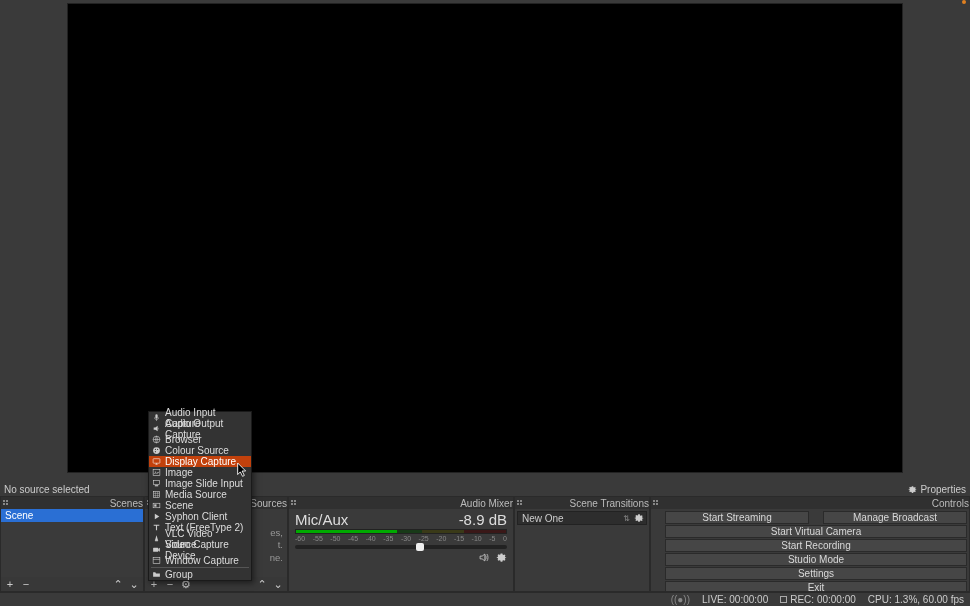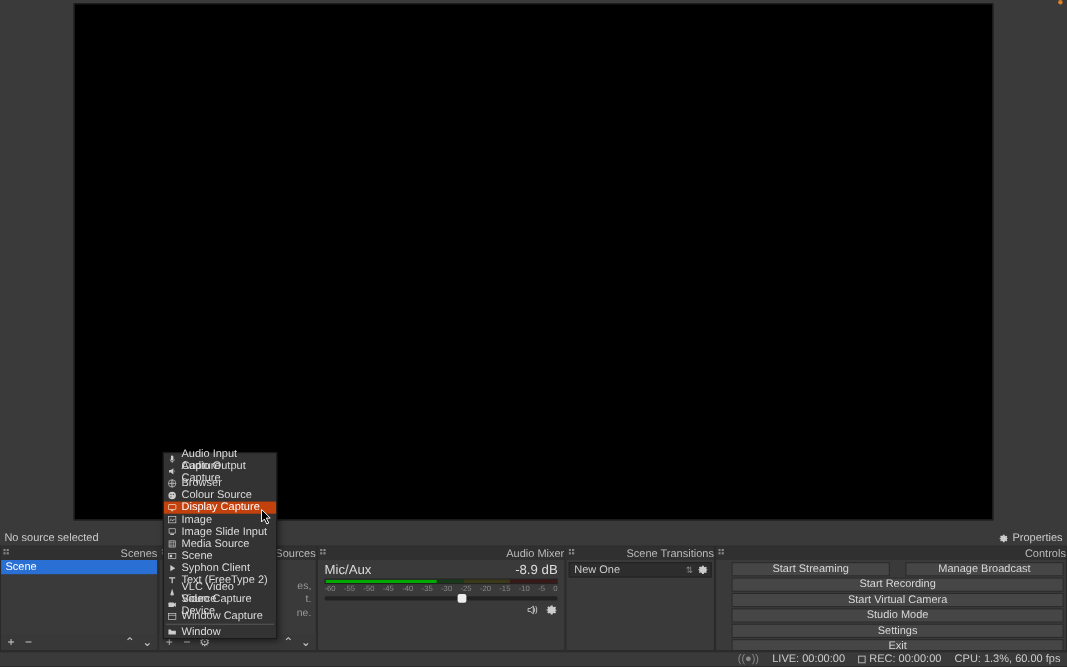--- a/index.html
+++ b/index.html
@@ -19,21 +19,21 @@
 .dock-body { flex: 1; overflow: hidden; position: relative; }
 .scenes-dock { width: 144px; }
 .sources-dock { width: 144px; }
 .mixer-dock { flex: 1; }
 .transitions-dock { width: 136px; }
 .controls-dock { width: 320px; }
 .scene-item { background: #2a6fd4; color: #fff; height: 13px; padding: 0 4px; display: flex; align-items: center; font-size: 10px; }
 .dock-footer { height: 14px; background: #383838; display: flex; align-items: center; padding: 0 4px; gap: 6px; }
 .footer-btn { width: 10px; height: 10px; display: flex; align-items: center; justify-content: center; cursor: pointer; color: #ccc; font-size: 11px; line-height: 1; }
 .mixer-channel { padding: 2px 6px; }
-.mixer-label-row { display: flex; justify-content: space-between; font-size: 12px; color: #ddd; }
+.mixer-label-row { display: flex; justify-content: space-between; font-size: 15px; color: #ddd; }
 .mixer-meter { height: 5px; margin-top: 1px; background: linear-gradient(to right, #0a0 0%, #0a0 60%, #aa0 60%, #aa0 80%, #a00 80%, #a00 100%); position: relative; border: 1px solid #222; }
 .mixer-meter-mask { position: absolute; right: 0; top: 0; bottom: 0; width: 52%; background: rgba(30,30,30,0.8); }
 .mixer-ticks { height: 8px; font-size: 7px; color: #888; display: flex; justify-content: space-between; margin-top: 1px; }
 .mixer-slider { height: 4px; background: #222; margin-top: 2px; position: relative; border-radius: 2px; }
 .mixer-thumb { position: absolute; width: 8px; height: 8px; background: #eee; border-radius: 2px; top: -2px; left: 57%; }
 .mixer-icons { display: flex; justify-content: flex-end; gap: 6px; margin-top: 2px; }
 .mixer-icons span { width: 12px; height: 12px; display: flex; align-items: center; justify-content: center; color: #ccc; font-size: 10px; }
 .transition-select { height: 14px; background: #2d2d2d; border: 1px solid #222; margin: 2px; display: flex; align-items: center; padding: 0 4px; font-size: 10px; color: #ccc; position: relative; }
 .transition-select .chev { position: absolute; right: 16px; font-size: 8px; color: #888; }
 .transition-select .gear-r { position: absolute; right: 2px; width: 10px; height: 10px; }
@@ -208,22 +208,22 @@
             <rect x="0" y="3" width="2" height="2"></rect>
             <rect x="3" y="3" width="2" height="2"></rect>
           </svg></span>
       <span>Controls</span>
     </div>
     <div class="dock-body controls-body">
       <div class="controls-row1">
         <div class="ctrl-btn">Start Streaming</div>
         <div class="ctrl-btn">Manage Broadcast</div>
       </div>
+      <div class="ctrl-btn">Start Virtual Camera</div>
       <div class="ctrl-btn">Start Recording</div>
-      <div class="ctrl-btn">Start Virtual Camera</div>
       <div class="ctrl-btn">Studio Mode</div>
       <div class="ctrl-btn">Settings</div>
       <div class="ctrl-btn">Exit</div>
     </div>
   </div>
 
 </div>
 
 <div class="status-bar">
   <div class="status-item">
@@ -367,21 +367,21 @@
       </span>
       <span>Window Capture</span>
     </div>
     <div class="ctx-sep"></div>
     <div class="ctx-item">
       <span class="ctx-icon">
         <svg viewBox="0 0 16 16">
           <path d="M2 4h4l1 2h7v6H2z"></path>
         </svg>
       </span>
-      <span>Window</span>
+      <span>Group</span>
     </div>
   </div>
 
 <div class="cursor">
   <svg viewBox="0 0 12 18">
       <path d="M0 0 L0 13 L3 10 L5.5 15 L7.5 14 L5 9 L9 9 Z" fill="#000" stroke="#fff" stroke-width="1"></path>
     </svg>
 </div>
 
 </body></html>

